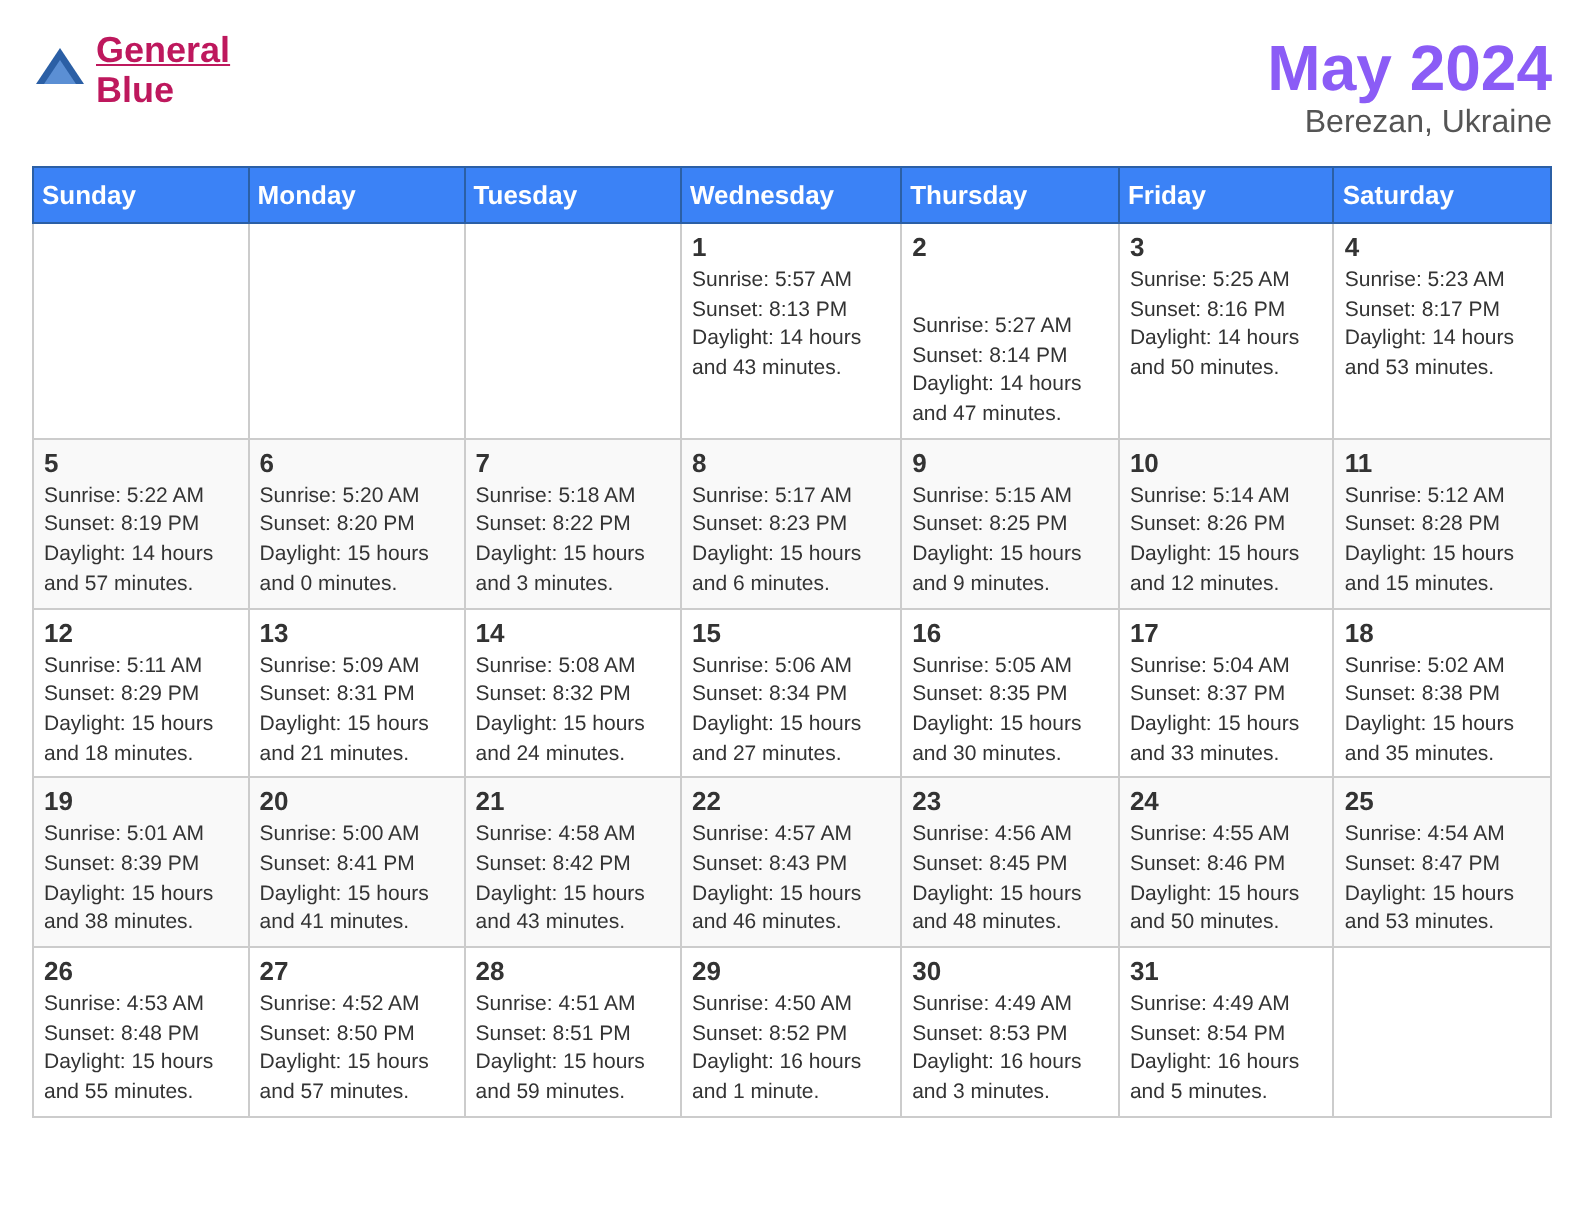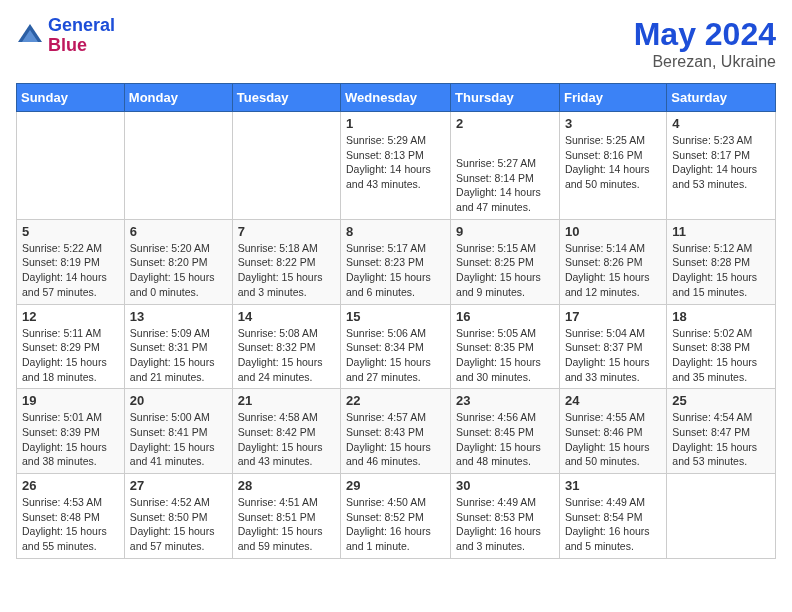--- a/index.html
+++ b/index.html
@@ -21,39 +21,40 @@
       align-items: center;
     }
     .logo-text {
       display: flex;
       flex-direction: column;
       line-height: 1.1;
     }
     .logo-general {
       font-size: 18px;
       font-weight: bold;
-      color: #1d4ed8;
+      color: #be185d;
+      text-decoration: underline;
     }
     .logo-blue {
       font-size: 18px;
       font-weight: bold;
       color: #be185d;
     }
     .logo-icon {
       width: 28px;
       height: 28px;
       margin-right: 4px;
     }
     .title-block {
       text-align: right;
     }
     .month-year {
       font-size: 32px;
       font-weight: bold;
-      color: #1d4ed8;
+      color: #8b5cf6;
     }
     .location {
       font-size: 16px;
       color: #555;
     }
     .calendar {
       width: 100%;
       border-collapse: collapse;
       font-size: 11px;
     }
@@ -126,21 +127,21 @@
         <th>Saturday</th>
       </tr>
   </thead>
   <tbody>
   <tr>
         <td class="empty-cell"></td>
         <td class="empty-cell"></td>
         <td class="empty-cell"></td>
         <td>
           <span class="day-number">1</span>
-          <div class="day-info" style="white-space: pre-line;">Sunrise: 5:29 AM
+          <div class="day-info" style="white-space: pre-line;">Sunrise: 5:57 AM
 Sunset: 8:13 PM
 Daylight: 14 hours
 and 43 minutes.</div>
         </td>
         <td>
           <span class="day-number">2</span>
           <div class="day-info" style="white-space: pre-line; margin-top: 25px;">Sunrise: 5:27 AM
 Sunset: 8:14 PM
 Daylight: 14 hours
 and 47 minutes.</div>

